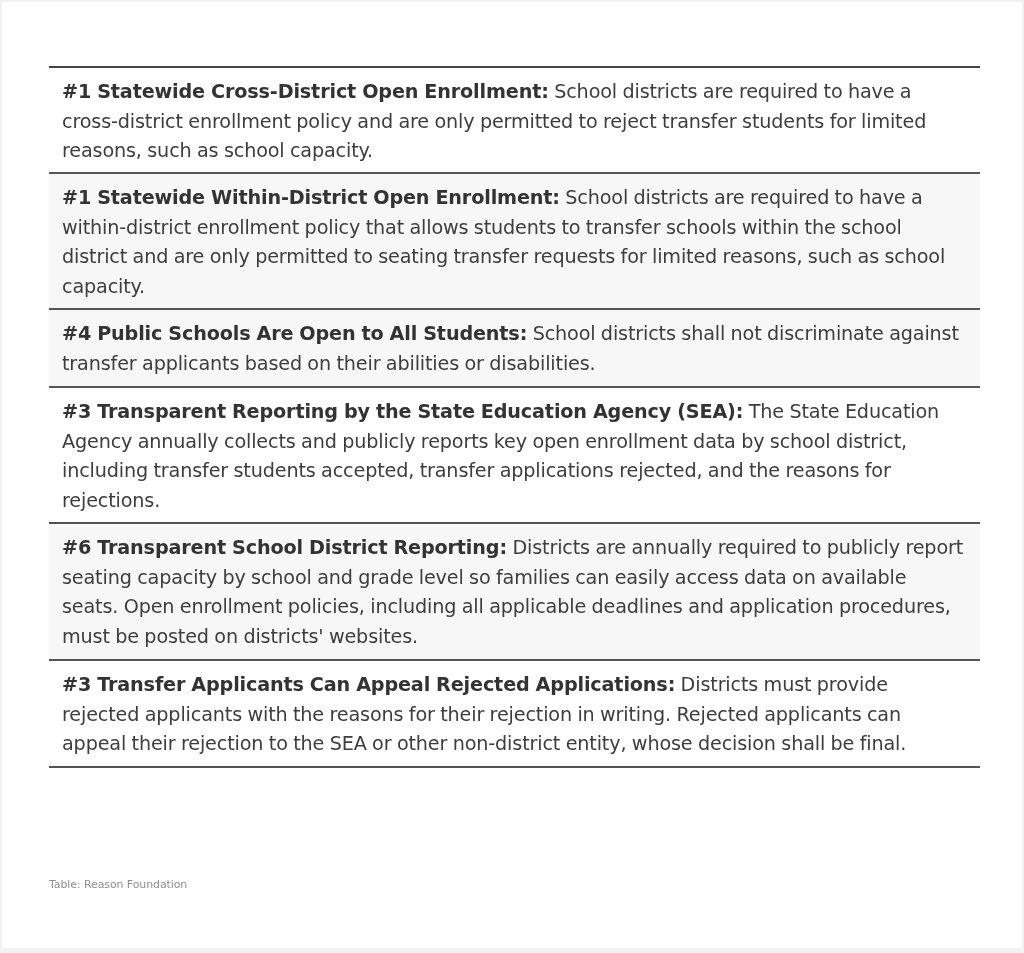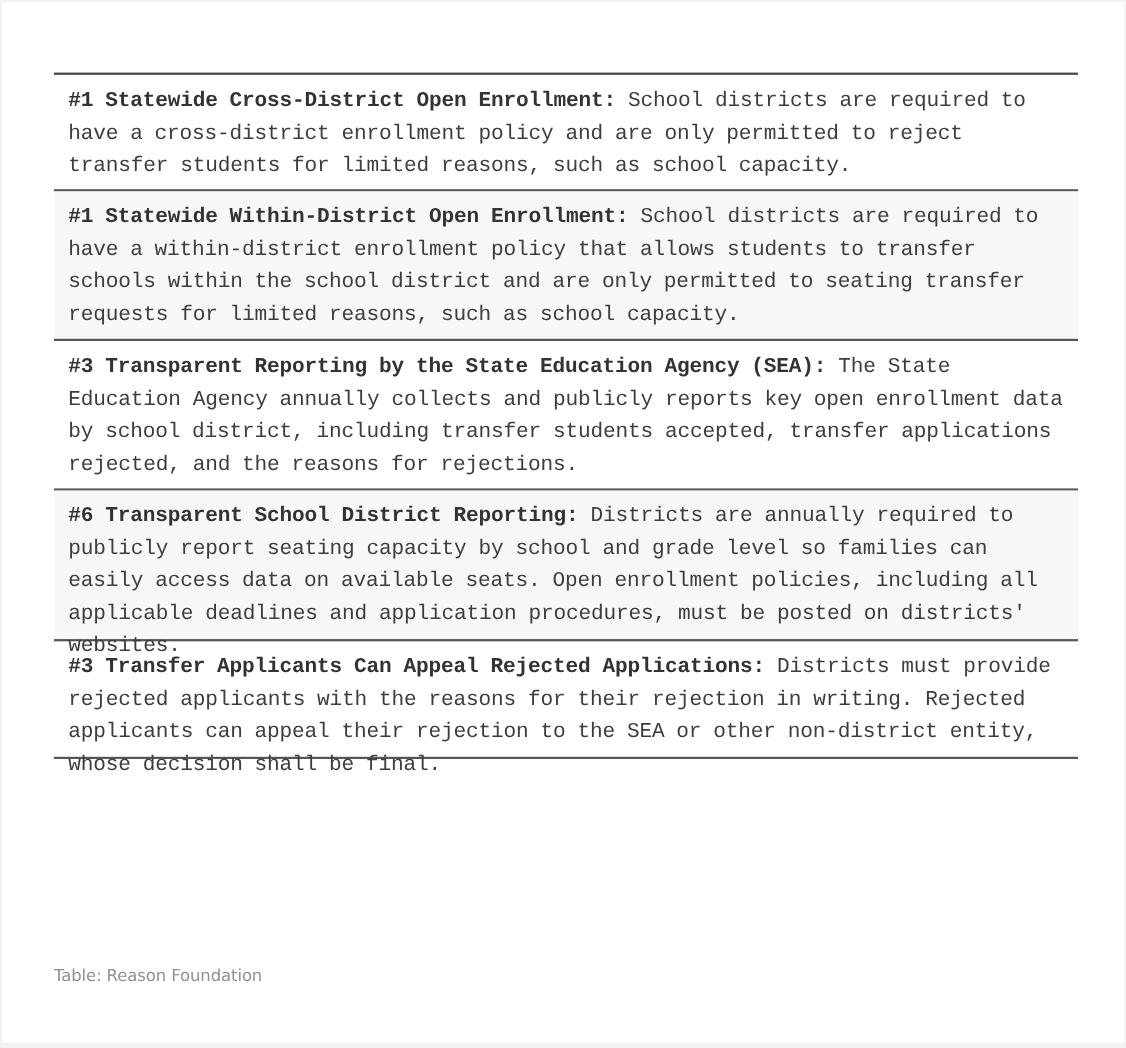--- a/index.html
+++ b/index.html
@@ -30,57 +30,60 @@
       border-top: 2px solid #444444;
     }
     .row {
       border-bottom: 2px solid #555555;
       padding: 9px 13px 8px 13px;
       color: #3d3d3d;
       font-size: 19.2px;
       line-height: 29.6px;
       letter-spacing: -0.15px;
       word-spacing: -0.5px;
-      font-family: Liberation Mono, monospace;
     }
     .row.alt {
       background: #f7f7f7;
     }
     .row .title {
       font-weight: bold;
       color: #333333;
     }
     .row.r1 { height: 87px; }
     .row.r2 { height: 117px; }
     .row.r3 { height: 59px; }
     .row.r4 { height: 59px; }
     .row.r5 { height: 117px; }
     .row.r6 { height: 118px; }
     .row.r7 { height: 88px; }
     .source {
       position: absolute;
       left: 47px;
       top: 876px;
-      font-size: 15px;
+      font-size: 11px;
       color: #909090;
       letter-spacing: -0.1px;
     }
   </style>
 </head>
 <body>
 
 <div class="frame">
   <div class="table">
     <div class="row r1">
       <span class="title">#1 Statewide Cross-District Open Enrollment:</span>
       <span>School districts are required to have a cross-district enrollment policy and are only permitted to reject transfer students for limited reasons, such as school capacity.</span>
     </div>
     <div class="row r2 alt">
       <span class="title">#1 Statewide Within-District Open Enrollment:</span>
       <span>School districts are required to have a within-district enrollment policy that allows students to transfer schools within the school district and are only permitted to seating transfer requests for limited reasons, such as school capacity.</span>
+    </div>
+    <div class="row r4 alt">
+      <span class="title">#4 Public Schools Are Open to All Students:</span>
+      <span>School districts shall not discriminate against transfer applicants based on their abilities or disabilities.</span>
     </div>
     <div class="row r5">
       <span class="title">#3 Transparent Reporting by the State Education Agency (SEA):</span>
       <span>The State Education Agency annually collects and publicly reports key open enrollment data by school district, including transfer students accepted, transfer applications rejected, and the reasons for rejections.</span>
     </div>
     <div class="row r6 alt">
       <span class="title">#6 Transparent School District Reporting:</span>
       <span>Districts are annually required to publicly report seating capacity by school and grade level so families can easily access data on available seats. Open enrollment policies, including all applicable deadlines and application procedures, must be posted on districts' websites.</span>
     </div>
     <div class="row r7">

